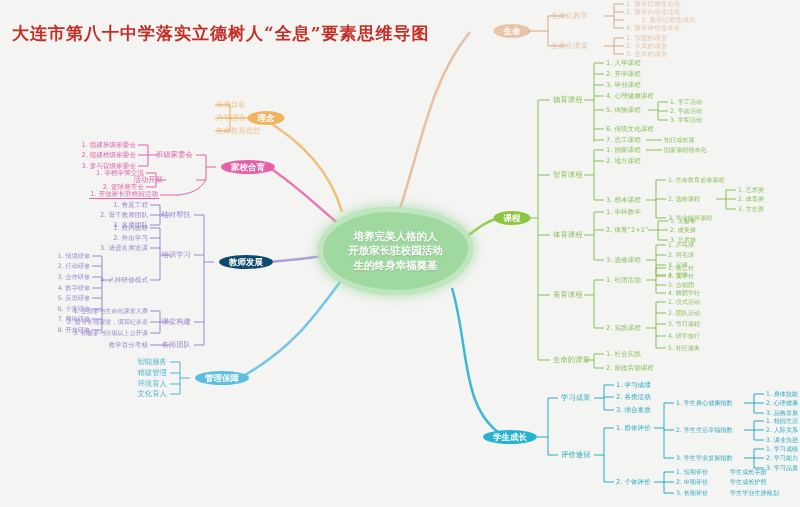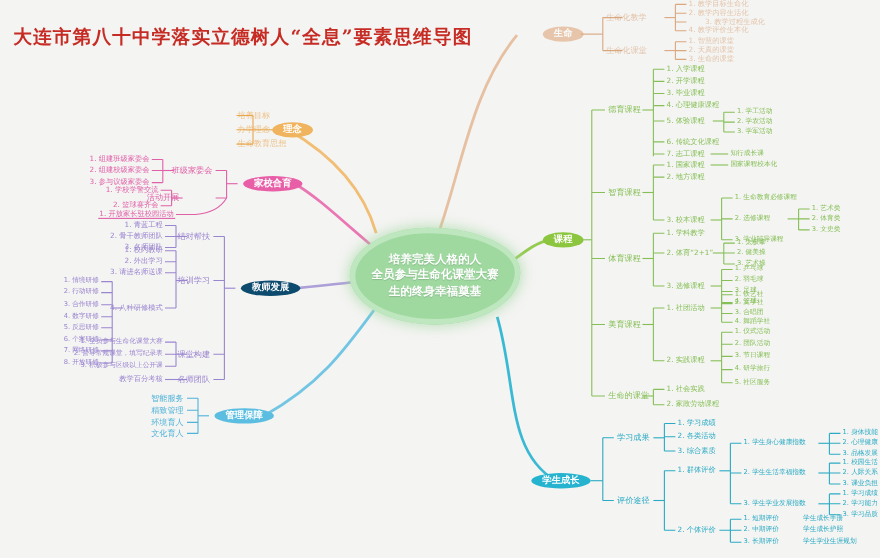--- a/index.html
+++ b/index.html
@@ -201,21 +201,21 @@
       <path d="M754,449 L764,449 M754,458 L764,458 M754,468 L764,468" stroke="#2aaac4"></path>
 
       <path d="M654,482 L664,482" stroke="#2aaac4"></path>
       <path d="M664,472 L664,493" stroke="#2aaac4"></path>
       <path d="M664,472 L674,472 M664,482 L674,482 M664,493 L674,493" stroke="#2aaac4"></path>
     </g>
   </svg>
 
   <div class="node center">
     <span>培养完美人格的人</span>
-    <span>全员参与生命化课堂大赛</span>
+    <span>开放家长驻校园活动</span>
     <span>生的终身幸福奠基</span>
   </div>
 
   <div class="node pill p-orange" style="left:266px;top:118px;">理念</div>
   <div class="node lvl2 c-orange faint" style="left:214px;top:105px;">培养目标</div>
   <div class="node lvl2 c-orange faint" style="left:214px;top:118px;">办学理念</div>
   <div class="node lvl2 c-orange faint" style="left:214px;top:131px;">生命教育思想</div>
 
   <div class="node pill p-tan faint" style="left:512px;top:31px;">生命</div>
   <div class="node lvl2 c-tan faint" style="left:549px;top:16px;">生命化教学</div>

